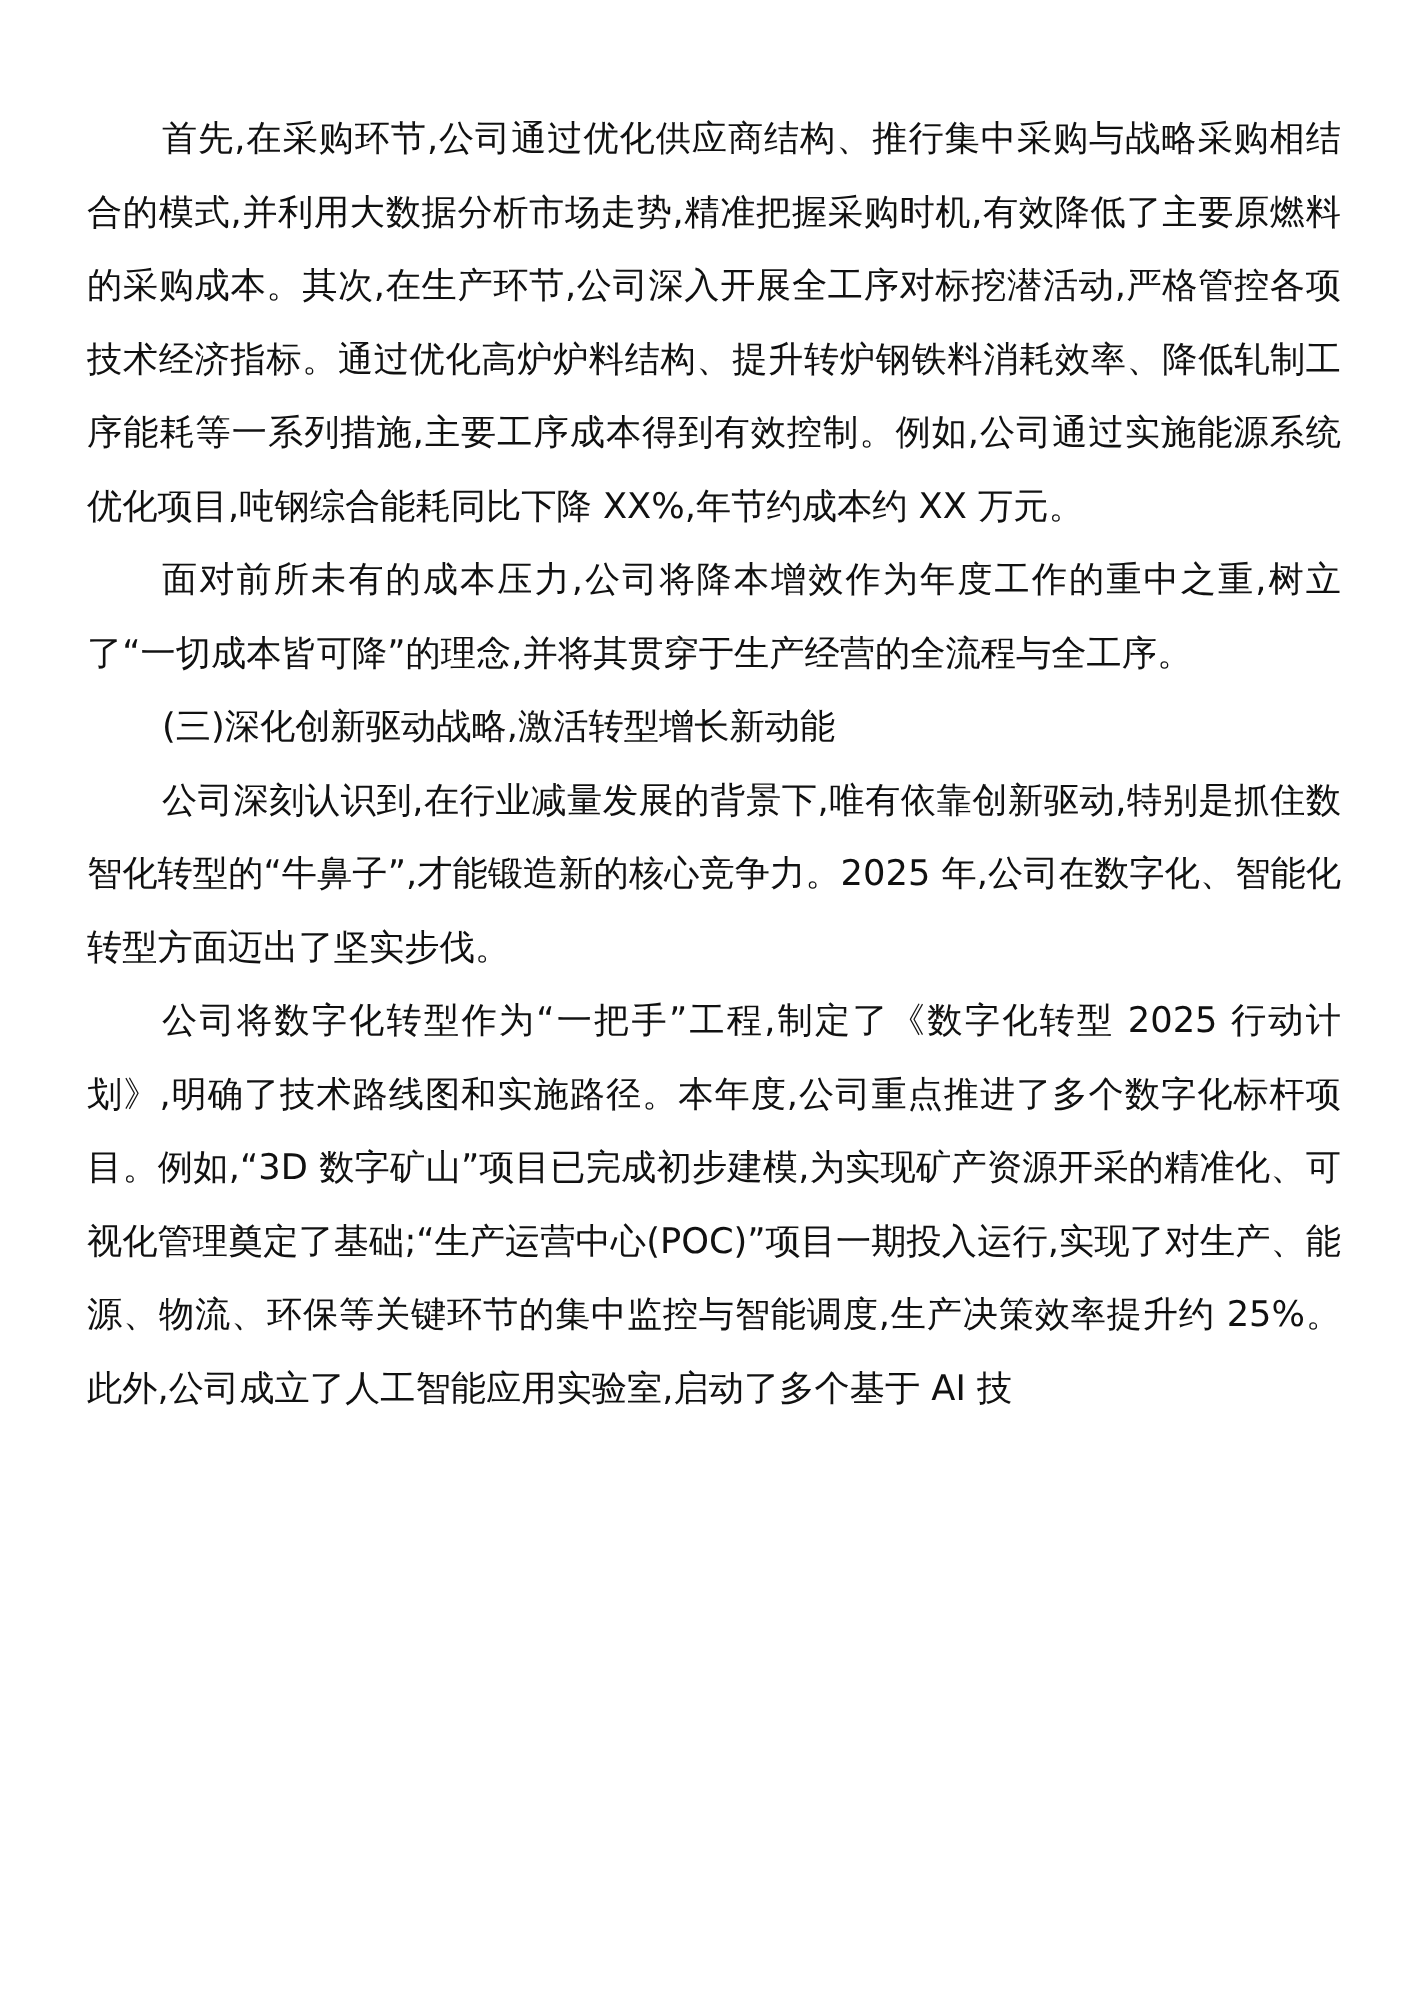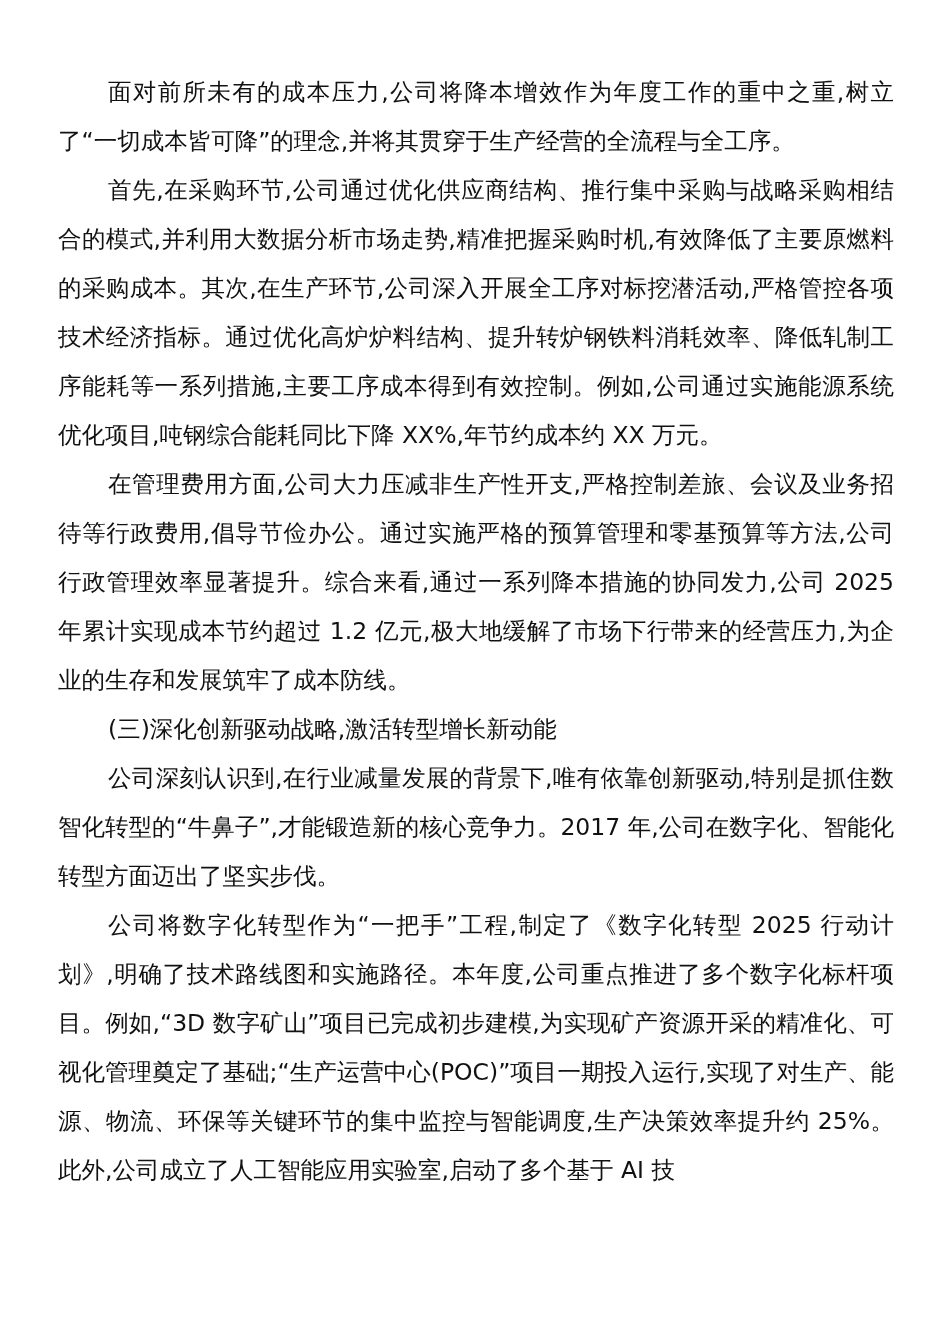--- a/index.html
+++ b/index.html
@@ -33,19 +33,18 @@
     }
     .heading {
       margin: 0;
       text-indent: 50px;
     }
   </style>
 </head>
 <body>
 
 <div class="page">
+  <p class="para">首先,在采购环节,公司通过优化供应商结构、推行集中采购与战略采购相结合的模式,并利用大数据分析市场走势,精准把握采购时机,有效降低了主要原燃料的采购成本。其次,在生产环节,公司深入开展全工序对标挖潜活动,严格管控各项技术经济指标。通过优化高炉炉料结构、提升转炉钢铁料消耗效率、降低轧制工序能耗等一系列措施,主要工序成本得到有效控制。例如,公司通过实施能源系统优化项目,吨钢综合能耗同比下降 XX%,年节约成本约 XX 万元。</p>
   <p class="para">面对前所未有的成本压力,公司将降本增效作为年度工作的重中之重,树立了“一切成本皆可降”的理念,并将其贯穿于生产经营的全流程与全工序。</p>
-  <p class="para">首先,在采购环节,公司通过优化供应商结构、推行集中采购与战略采购相结合的模式,并利用大数据分析市场走势,精准把握采购时机,有效降低了主要原燃料的采购成本。其次,在生产环节,公司深入开展全工序对标挖潜活动,严格管控各项技术经济指标。通过优化高炉炉料结构、提升转炉钢铁料消耗效率、降低轧制工序能耗等一系列措施,主要工序成本得到有效控制。例如,公司通过实施能源系统优化项目,吨钢综合能耗同比下降 XX%,年节约成本约 XX 万元。</p>
-  <p class="para">在管理费用方面,公司大力压减非生产性开支,严格控制差旅、会议及业务招待等行政费用,倡导节俭办公。通过实施严格的预算管理和零基预算等方法,公司行政管理效率显著提升。综合来看,通过一系列降本措施的协同发力,公司 2025 年累计实现成本节约超过 1.2 亿元,极大地缓解了市场下行带来的经营压力,为企业的生存和发展筑牢了成本防线。</p>
   <p class="heading">(三)深化创新驱动战略,激活转型增长新动能</p>
-  <p class="para">公司深刻认识到,在行业减量发展的背景下,唯有依靠创新驱动,特别是抓住数智化转型的“牛鼻子”,才能锻造新的核心竞争力。2017 年,公司在数字化、智能化转型方面迈出了坚实步伐。</p>
+  <p class="para">公司深刻认识到,在行业减量发展的背景下,唯有依靠创新驱动,特别是抓住数智化转型的“牛鼻子”,才能锻造新的核心竞争力。2025 年,公司在数字化、智能化转型方面迈出了坚实步伐。</p>
   <p class="para">公司将数字化转型作为“一把手”工程,制定了《数字化转型 2025 行动计划》,明确了技术路线图和实施路径。本年度,公司重点推进了多个数字化标杆项目。例如,“3D 数字矿山”项目已完成初步建模,为实现矿产资源开采的精准化、可视化管理奠定了基础;“生产运营中心(POC)”项目一期投入运行,实现了对生产、能源、物流、环保等关键环节的集中监控与智能调度,生产决策效率提升约 25%。此外,公司成立了人工智能应用实验室,启动了多个基于 AI 技</p>
 </div>
 
 </body></html>

